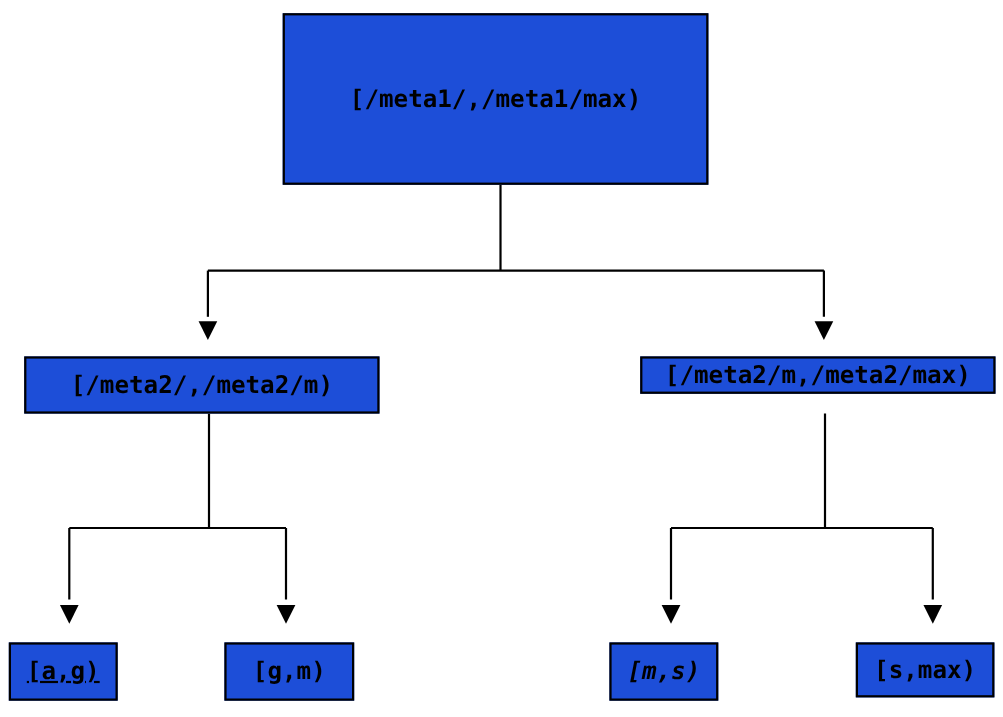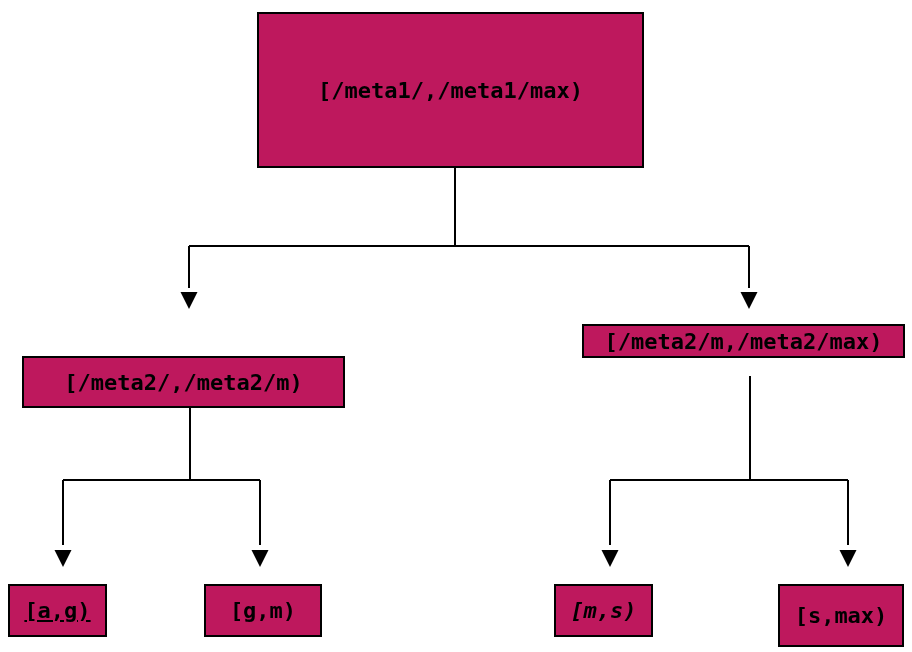--- a/index.html
+++ b/index.html
@@ -28,37 +28,37 @@
     stroke-width: 2;
   }
   .edges-layer path.arrow {
     fill: #000000;
     stroke: none;
   }
   .node {
     position: absolute;
     box-sizing: border-box;
     border: 2px solid #000000;
-    background: #be185d;
+    background: #1d4ed8;
     color: #000000;
     display: flex;
     align-items: center;
     justify-content: center;
     font-family: "DejaVu Sans Mono", monospace;
     font-size: 22px;
     font-weight: bold;
     white-space: nowrap;
   }
   .node-root   { left: 257px; top: 12px;  width: 387px; height: 156px; }
-  .node-l2l    { left: 22px;  top: 324px; width: 323px; height: 52px; margin-top: 32px; }
+  .node-l2l    { left: 22px;  top: 324px; width: 323px; height: 52px; }
   .node-l2r    { left: 582px; top: 324px; width: 323px; height: 34px; }
   .node-leaf1  { left: 8px;   top: 584px; width: 99px;  height: 53px; text-decoration: underline; }
   .node-leaf2  { left: 204px; top: 584px; width: 118px;  height: 53px; }
   .node-leaf3  { left: 554px; top: 584px; width: 99px;  height: 53px; font-style: italic; }
-  .node-leaf4  { left: 778px; top: 584px; width: 126px; height: 63px; }
+  .node-leaf4  { left: 778px; top: 584px; width: 126px; height: 50px; }
 </style>
 </head>
 <body>
 
 <div class="canvas">
 
   <svg class="edges-layer" viewBox="0 0 912 652" xmlns="http://www.w3.org/2000/svg">
 
     <g>
       <path class="line" d="M455 168 L455 246"></path>

